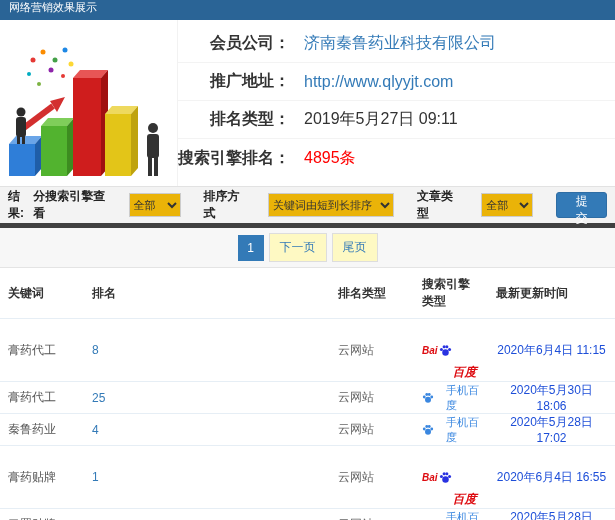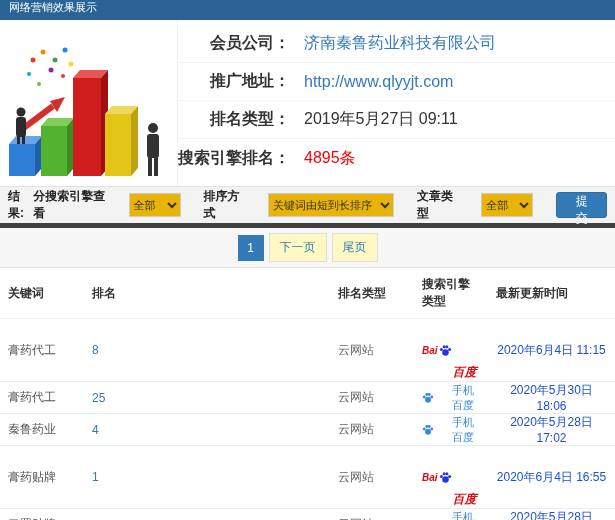--- a/index.html
+++ b/index.html
@@ -52,21 +52,21 @@
   .rank-table td { padding: 0 8px; height: 27px; border-bottom: 1px solid var(--row_border); }
   td[data-name="keyword-cell"] { color: #555; }
   td[data-name="rank-cell"] { color: var(--accent); cursor: pointer; }
   td[data-name="rank-type-cell"] { color: #666; }
   td[data-name="update-time-cell"] { color: #1d4ed8; text-align: center; }
 
   .baidu-logo { display: inline-flex; align-items: center; gap: 1px; cursor: pointer; }
   .bai { color: var(--baidu_red); font-weight: bold; font-size: 10px; }
   .du  { color: var(--baidu_red); font-weight: bold; font-size: 12px; margin-top: 45px; }
   .paw-desktop { color: var(--baidu_blue); display: inline-flex; }
-  .mobile-baidu { display: inline-flex; align-items: center; gap: 18px; color: var(--mobile_blue);
+  .mobile-baidu { display: inline-flex; align-items: center; gap: 12px; color: var(--mobile_blue);
                   font-size: 11px; cursor: pointer; }
   .paw-mobile { color: var(--mobile_blue); display: inline-flex; }
 </style>
 </head>
 <body>
 
 <div class="page" data-name="page">
 
   <div class="topbar" data-name="title-bar">
     <span data-name="page-title">网络营销效果展示</span>

